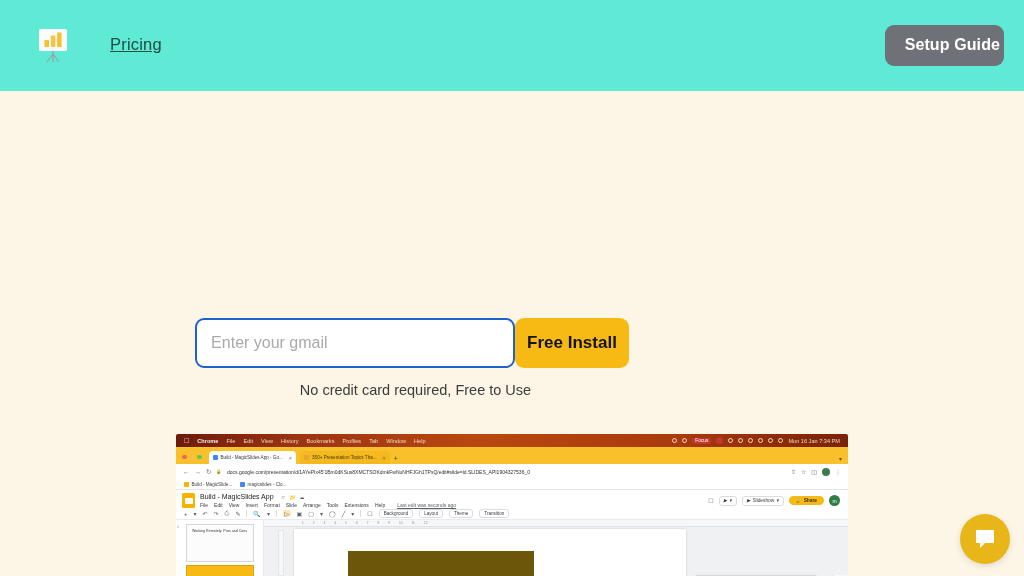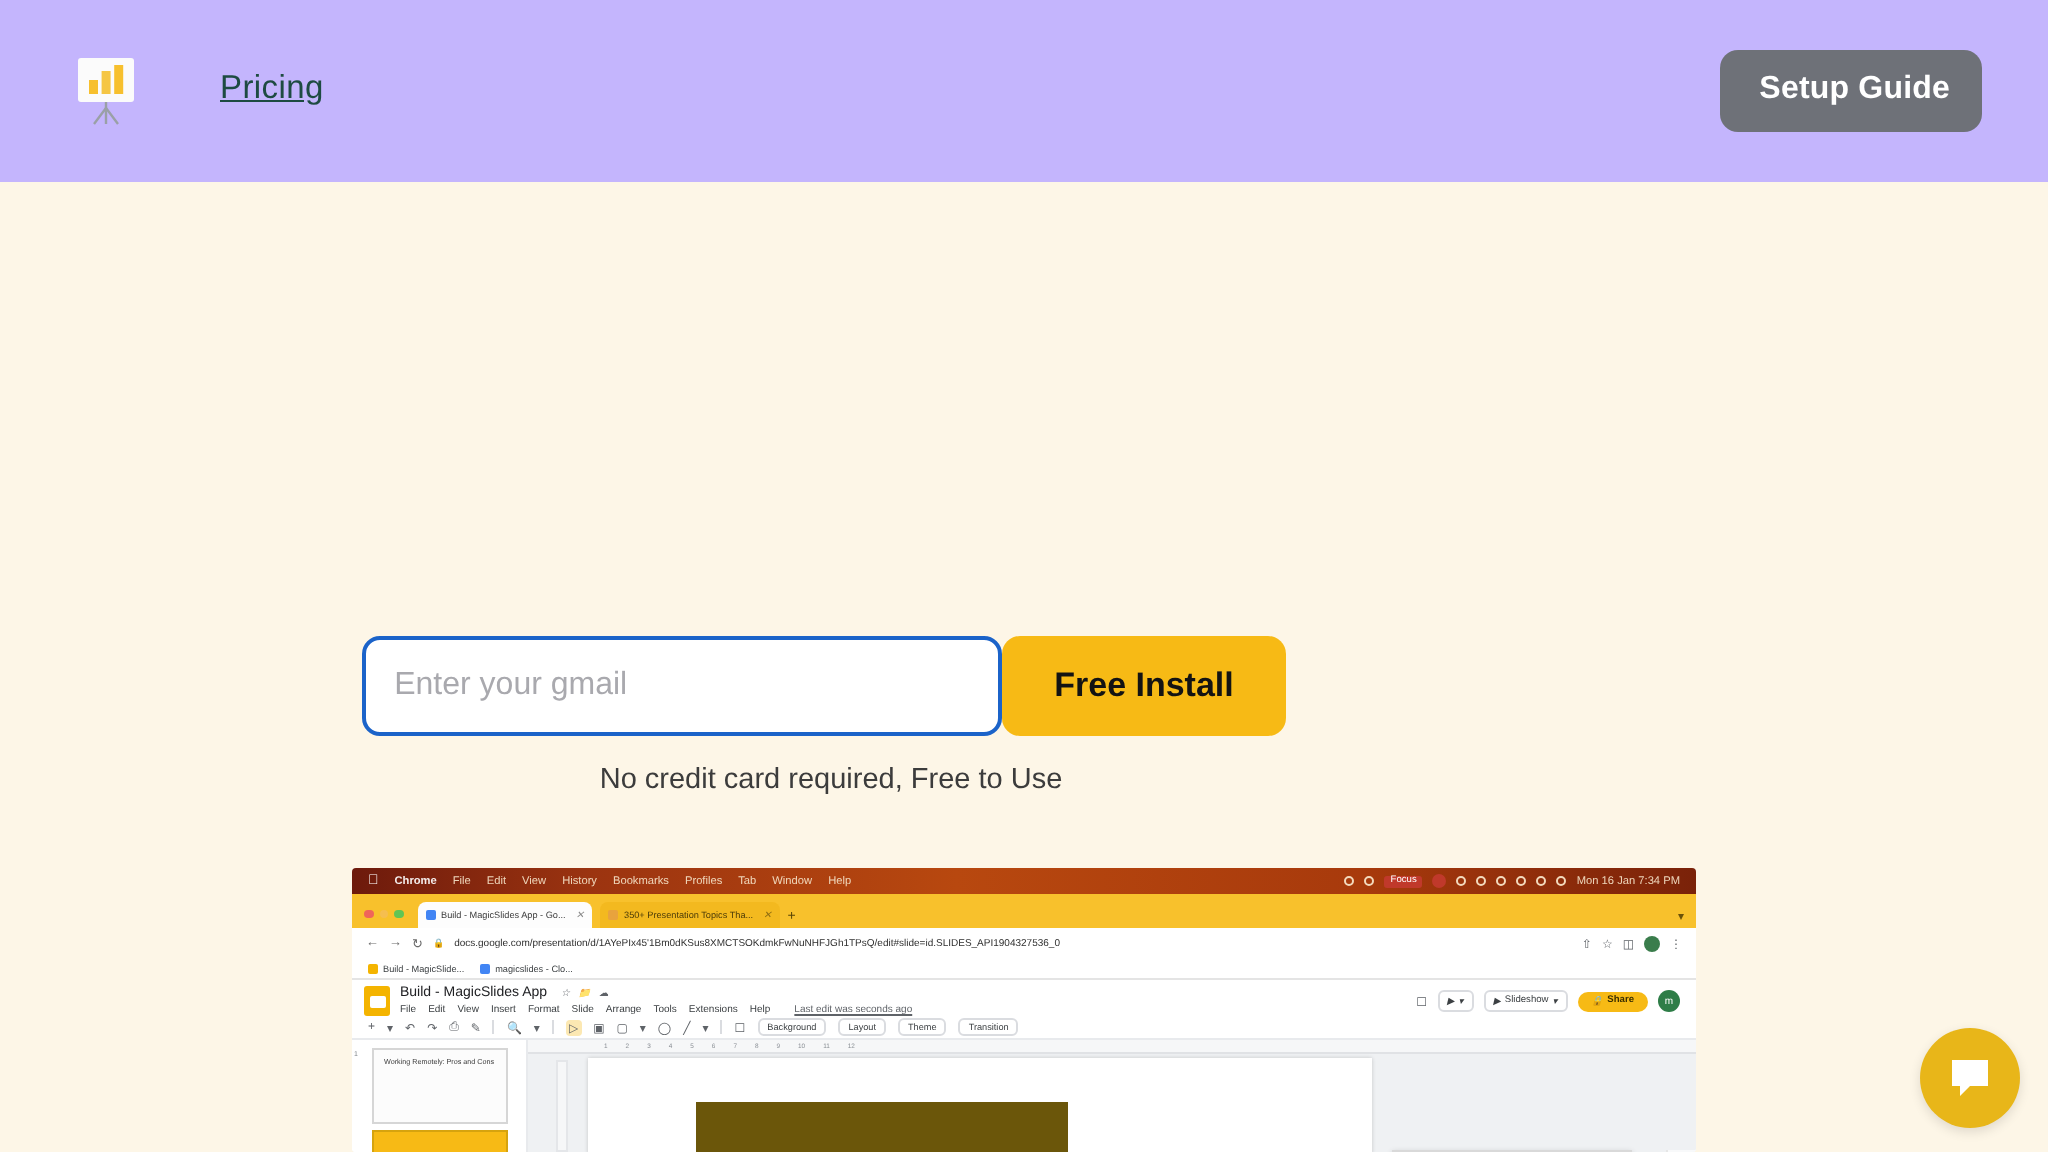--- a/index.html
+++ b/index.html
@@ -8,39 +8,39 @@
     overflow: hidden;
     font-family: "Liberation Sans", sans-serif;
     background: #FDF6E7;
   }
   .page { position: relative; width: 1024px; height: 576px; background: #FDF6E7; }
 
   
   .header {
     position: absolute; top: 0; left: 0;
     width: 1024px; height: 91px;
-    background: #c4b5fd;
+    background: #5eead4;
     display: flex; align-items: center;
   }
   .logo-wrap {
     position: absolute; left: 34px; top: 26px;
     width: 38px; height: 40px;
     display: flex; align-items: center; justify-content: center;
   }
   .logo-svg { display: block; }
   .nav-pricing {
     position: absolute; left: 110px; top: 35px;
     font-size: 16.5px; font-weight: 500;
     color: #1E4B42; letter-spacing: .2px;
   }
   .setup-btn {
-    position: absolute; right: 33px; top: 25px;
+    position: absolute; right: 20px; top: 25px;
     background: #6E7178; color: #FFFFFF;
     border: none; border-radius: 9px;
-    padding: 11px 16px 12px 20px;
+    padding: 11px 4px 12px 20px;
     font-family: "Liberation Sans", sans-serif;
     font-size: 16px; font-weight: 600; letter-spacing: .1px;
     cursor: pointer;
   }
 
   
   .hero { position: absolute; top: 91px; left: 0; width: 1024px; height: 485px; }
   .headline {
     position: absolute; top: 52px; left: 0; width: 1024px;
     text-align: center;
@@ -56,21 +56,21 @@
     background: #FFFFFF;
     border: 2px solid #1B63C9;
     border-radius: 9px;
     padding: 0 14px;
     font-family: "Liberation Sans", sans-serif;
     font-size: 16px; color: #222;
     outline: none;
   }
   .email-field::placeholder { color: #A9A9AE; }
   .install-btn {
-    height: 50px; padding: 0 26px;
+    height: 50px; padding: 0 12px;
     background: #F7BA15; color: #131313;
     border: none; border-radius: 9px;
     font-family: "Liberation Sans", sans-serif;
     font-size: 17px; font-weight: 700;
     cursor: pointer;
   }
   .subtext {
     position: absolute; top: 291px; left: 0; width: 831px;
     text-align: center; font-size: 14.5px; color: #3C3C3C; font-weight: 500;
   }

